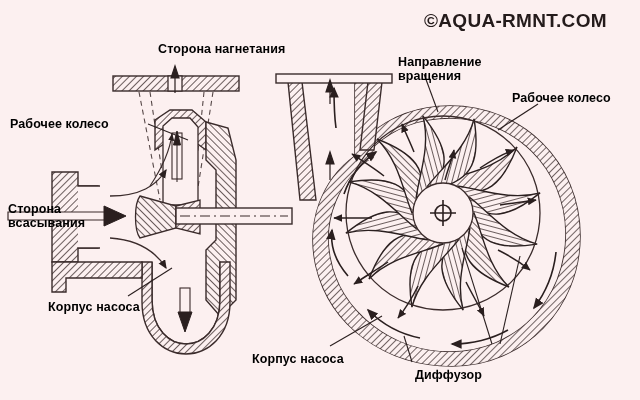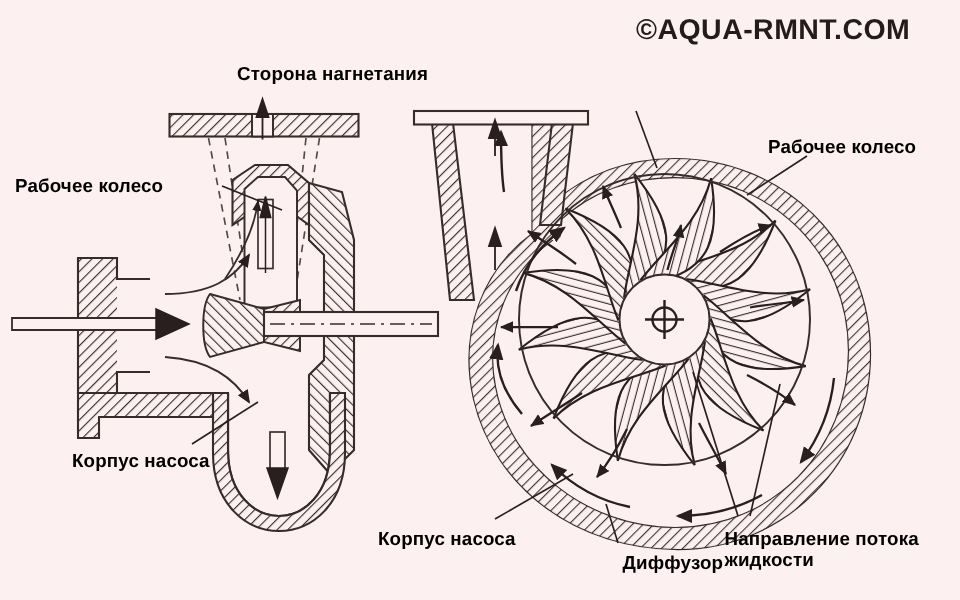--- a/index.html
+++ b/index.html
@@ -254,20 +254,22 @@
     <path d="M412,362 L404,336"></path>
     <path d="M492,344 L462,248"></path>
     <path d="M500,344 L520,256"></path>
   </g>
 </svg>
 
 <div class="wm" style="left:424px;top:10px;">©AQUA-RMNT.COM</div>
 
 <div class="lbl" style="left:158px;top:42px;">Сторона нагнетания</div>
 <div class="lbl" style="left:10px;top:117px;">Рабочее колесо</div>
+<div class="lbl" style="left:8px;top:202px;">Сторона
+всасывания</div>
 <div class="lbl" style="left:48px;top:300px;">Корпус насоса</div>
+<div class="lbl" style="left:398px;top:55px;">Направление
+вращения</div>
 <div class="lbl" style="left:512px;top:91px;">Рабочее колесо</div>
 <div class="lbl" style="left:252px;top:352px;">Корпус насоса</div>
 <div class="lbl" style="left:379px;top:368px;margin-left:36px;">Диффузор</div>
-<div class="lbl" style="left:483px;top:352px;">Направление потока
-жидкости</div>
 
 </div>
 
 </body></html>

